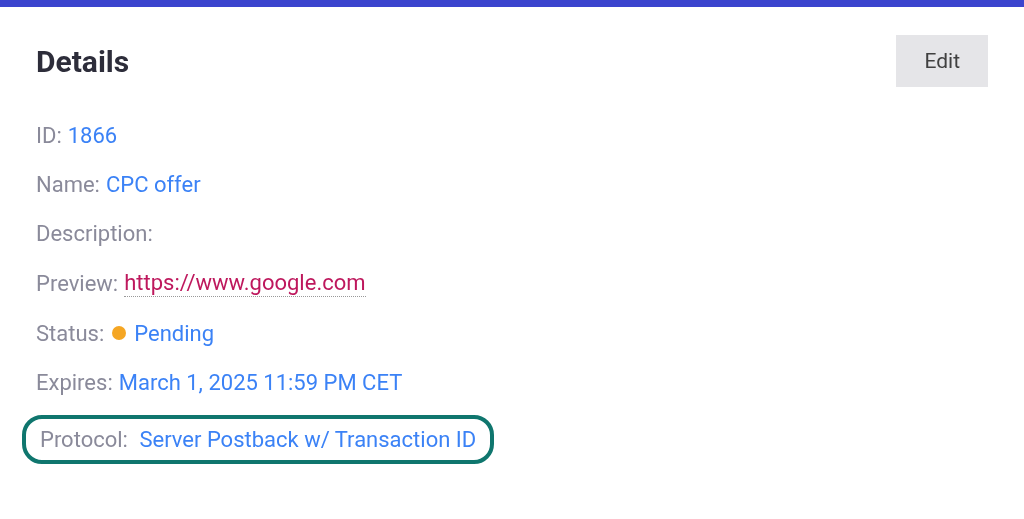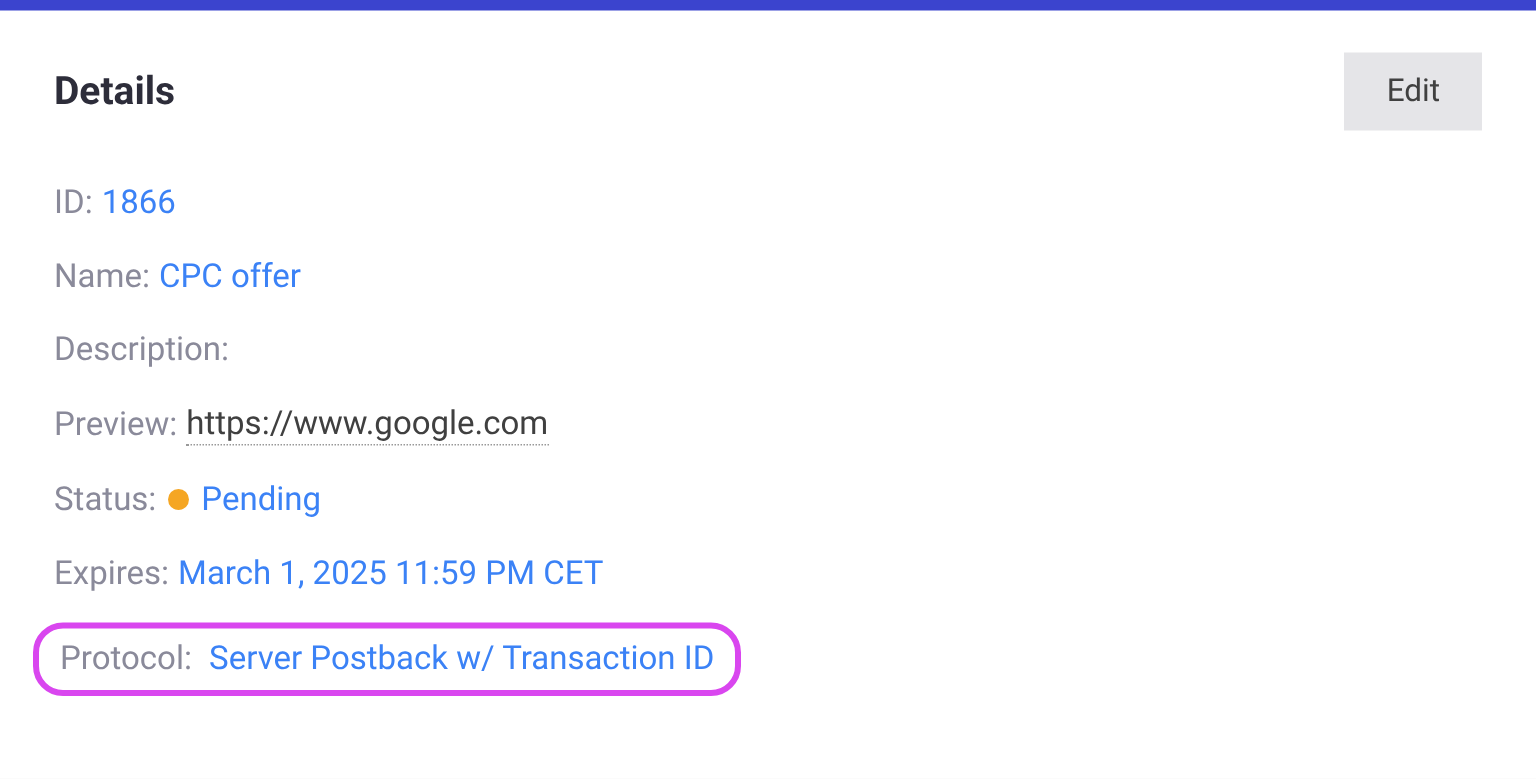--- a/index.html
+++ b/index.html
@@ -22,21 +22,21 @@
       position: relative;
       padding: 28px 36px;
     }
     .header-row {
       display: flex;
       justify-content: space-between;
       align-items: center;
       margin-bottom: 36px;
     }
     .title {
-      font-size: 26px;
+      font-size: 30px;
       font-weight: 700;
       color: #2d2d3a;
     }
     .button-group {
       display: flex;
       gap: 16px;
     }
     .btn {
       background: #e5e5e8;
       border: none;
@@ -57,38 +57,38 @@
       font-size: 22px;
     }
     .detail-label {
       color: #8a8a9a;
       margin-right: 6px;
     }
     .detail-value {
       color: #3b82f6;
     }
     .preview-link {
-      color: #404040;
+      color: #be185d;
       text-decoration: none;
       border-bottom: 1px dotted #999;
       padding-bottom: 1px;
     }
     .status-dot {
       display: inline-block;
       width: 14px;
       height: 14px;
       background: #f5a623;
       border-radius: 50%;
       margin-right: 8px;
       margin-left: 2px;
       position: relative;
       top: -1px;
     }
     .protocol-highlight {
-      border: 4px solid #d946ef;
+      border: 4px solid #0f766e;
       border-radius: 20px;
       padding: 8px 14px;
       display: inline-flex;
       margin-left: -14px;
       margin-top: -8px;
     }
     .protocol-row {
       margin-top: 4px;
     }
   </style>

